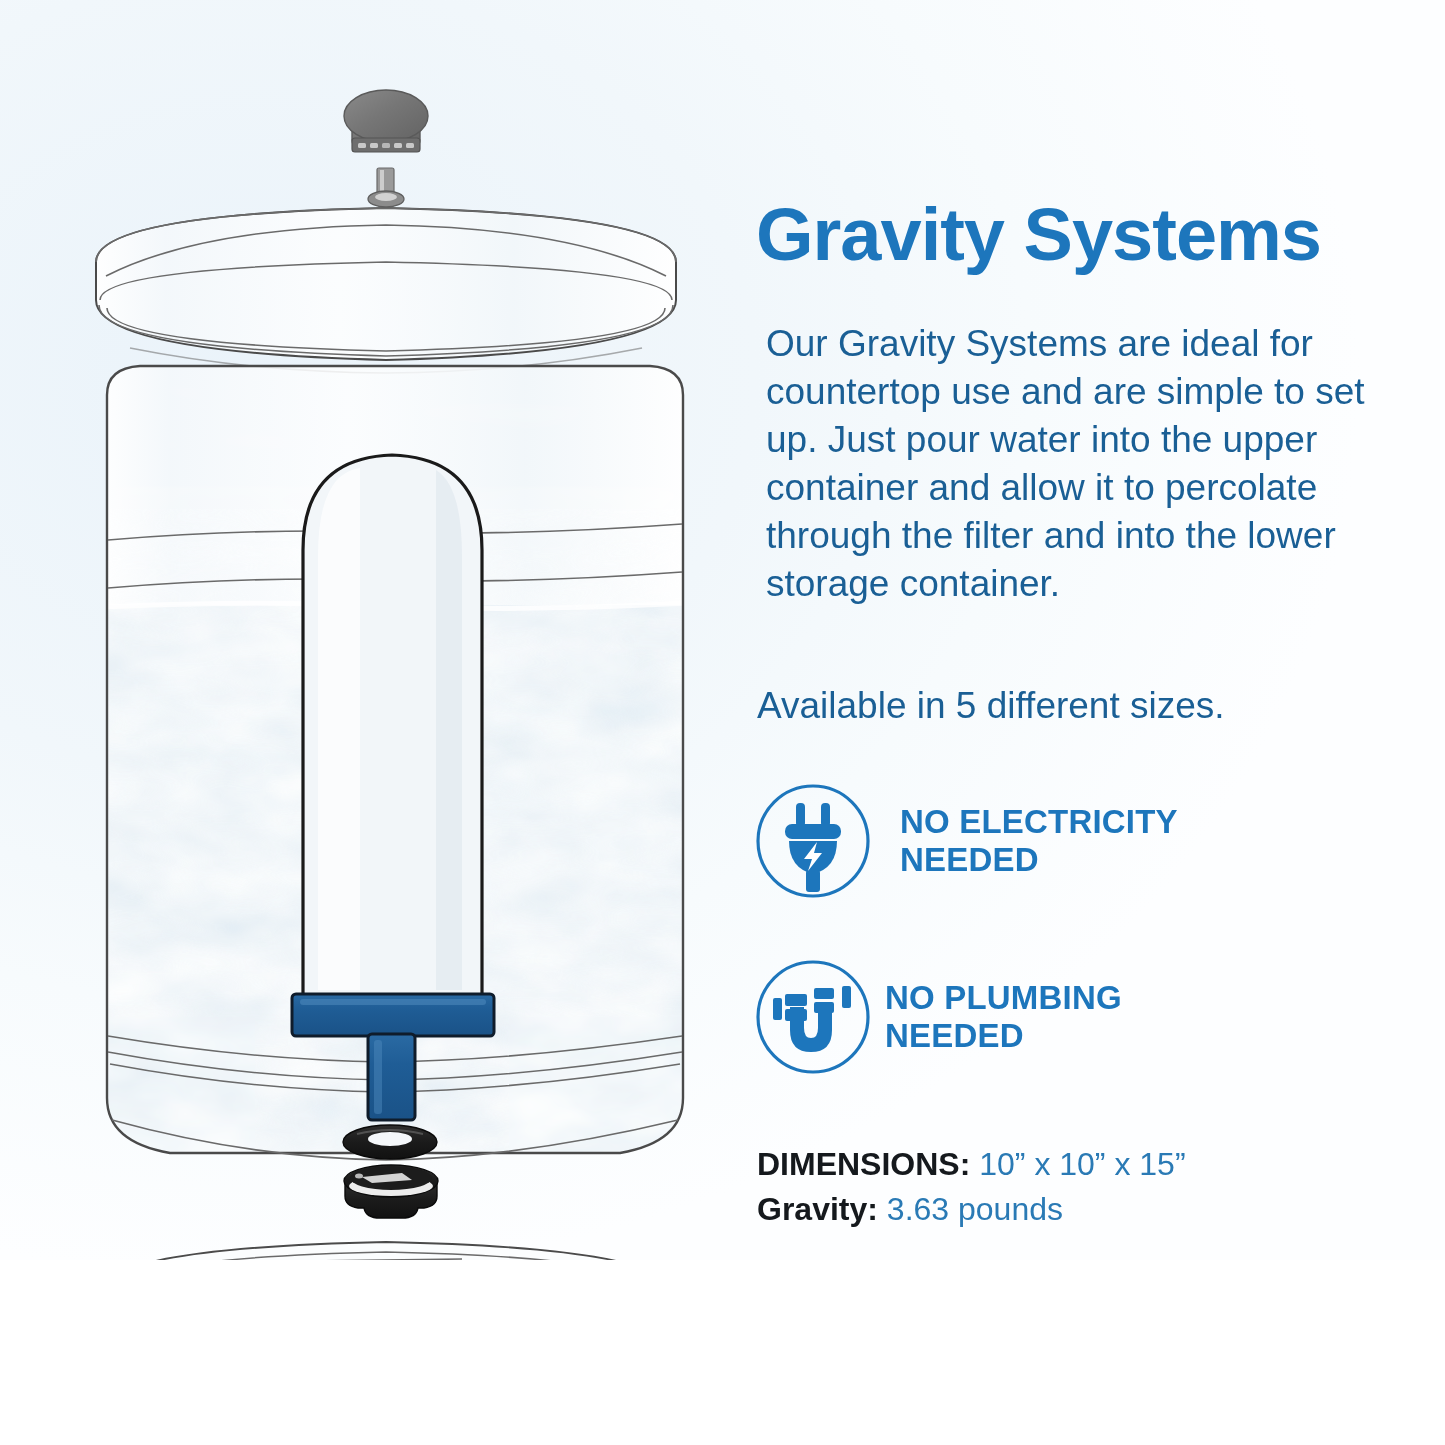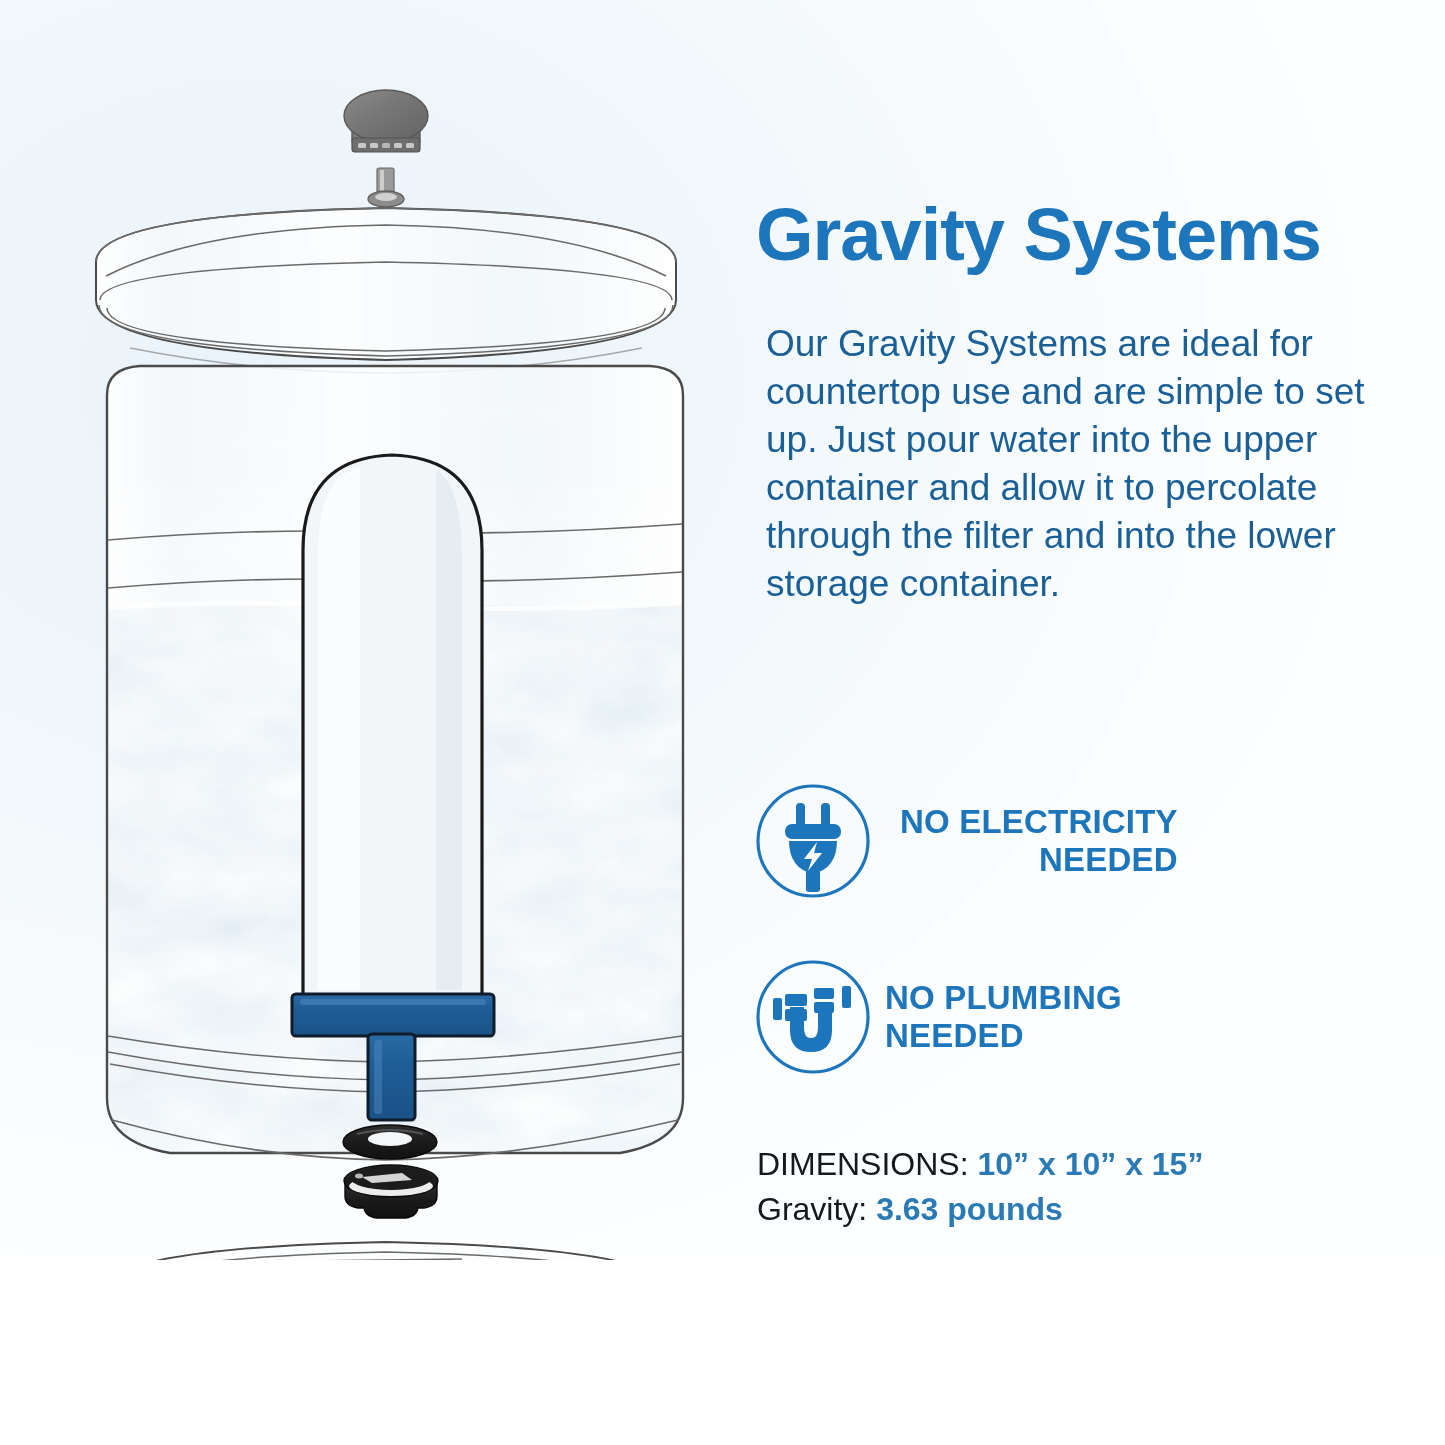--- a/index.html
+++ b/index.html
@@ -74,21 +74,21 @@
 
   .feature {
     position: absolute;
     left: 6px;
     width: 620px;
     height: 118px;
     display: flex;
     align-items: center;
     gap: 28px;
   }
-  #feature-electricity { top: 782px; text-align: right; }
+  #feature-electricity { top: 782px; }
   #feature-plumbing    { top: 958px; gap: 13px; }
 
   .feature-icon {
     flex: 0 0 auto;
     width: 118px;
     height: 118px;
   }
   .feature-icon svg { display: block; width: 118px; height: 118px; }
 
   .feature-label {
@@ -103,24 +103,24 @@
   .specs {
     position: absolute;
     left: 9px;
     top: 1142px;
     width: 640px;
     font-size: 32px;
     line-height: 1.42;
     color: #1a5f95;
   }
   .specs .lbl {
-    font-weight: normal;
+    font-weight: bold;
     color: #15191d;
   }
-  .specs .val { color: #2a7ab5; font-weight: bold; }
+  .specs .val { color: #2a7ab5; }
 
   
   .ln   { fill: none; stroke: #4a4a4a; stroke-width: 2; }
   .ln-t { fill: none; stroke: #6a6a6a; stroke-width: 1.6; }
 </style>
 </head>
 <body>
 
 <div id="page">
 
@@ -306,20 +306,21 @@
       </g>
     </svg>
   </div>
 
   <div id="panel">
 
     <h1 class="title">Gravity Systems</h1>
 
     <p class="bodycopy">Our Gravity Systems are ideal for countertop use and are simple to set up. Just pour water into the upper container and allow it to percolate through the filter and into the lower storage container.</p>
 
+    <p class="subcopy">Available in 5 different sizes.</p>
 
     <div class="feature" id="feature-electricity">
       <div class="feature-icon">
         <svg viewBox="0 0 118 118" xmlns="http://www.w3.org/2000/svg">
           <circle cx="59" cy="59" r="55" fill="none" stroke="#1d76bc" stroke-width="3.2"></circle>
           <rect x="42" y="21" width="9" height="24" rx="4" fill="#1d76bc"></rect>
           <rect x="67" y="21" width="9" height="24" rx="4" fill="#1d76bc"></rect>
           <rect x="31" y="42" width="56" height="15" rx="7" fill="#1d76bc"></rect>
           <path d="M35 59 L83 59 Q83 86 59 92 Q35 86 35 59 Z" fill="#1d76bc"></path>
           <rect x="52" y="88" width="14" height="22" rx="3" fill="#1d76bc"></rect>

